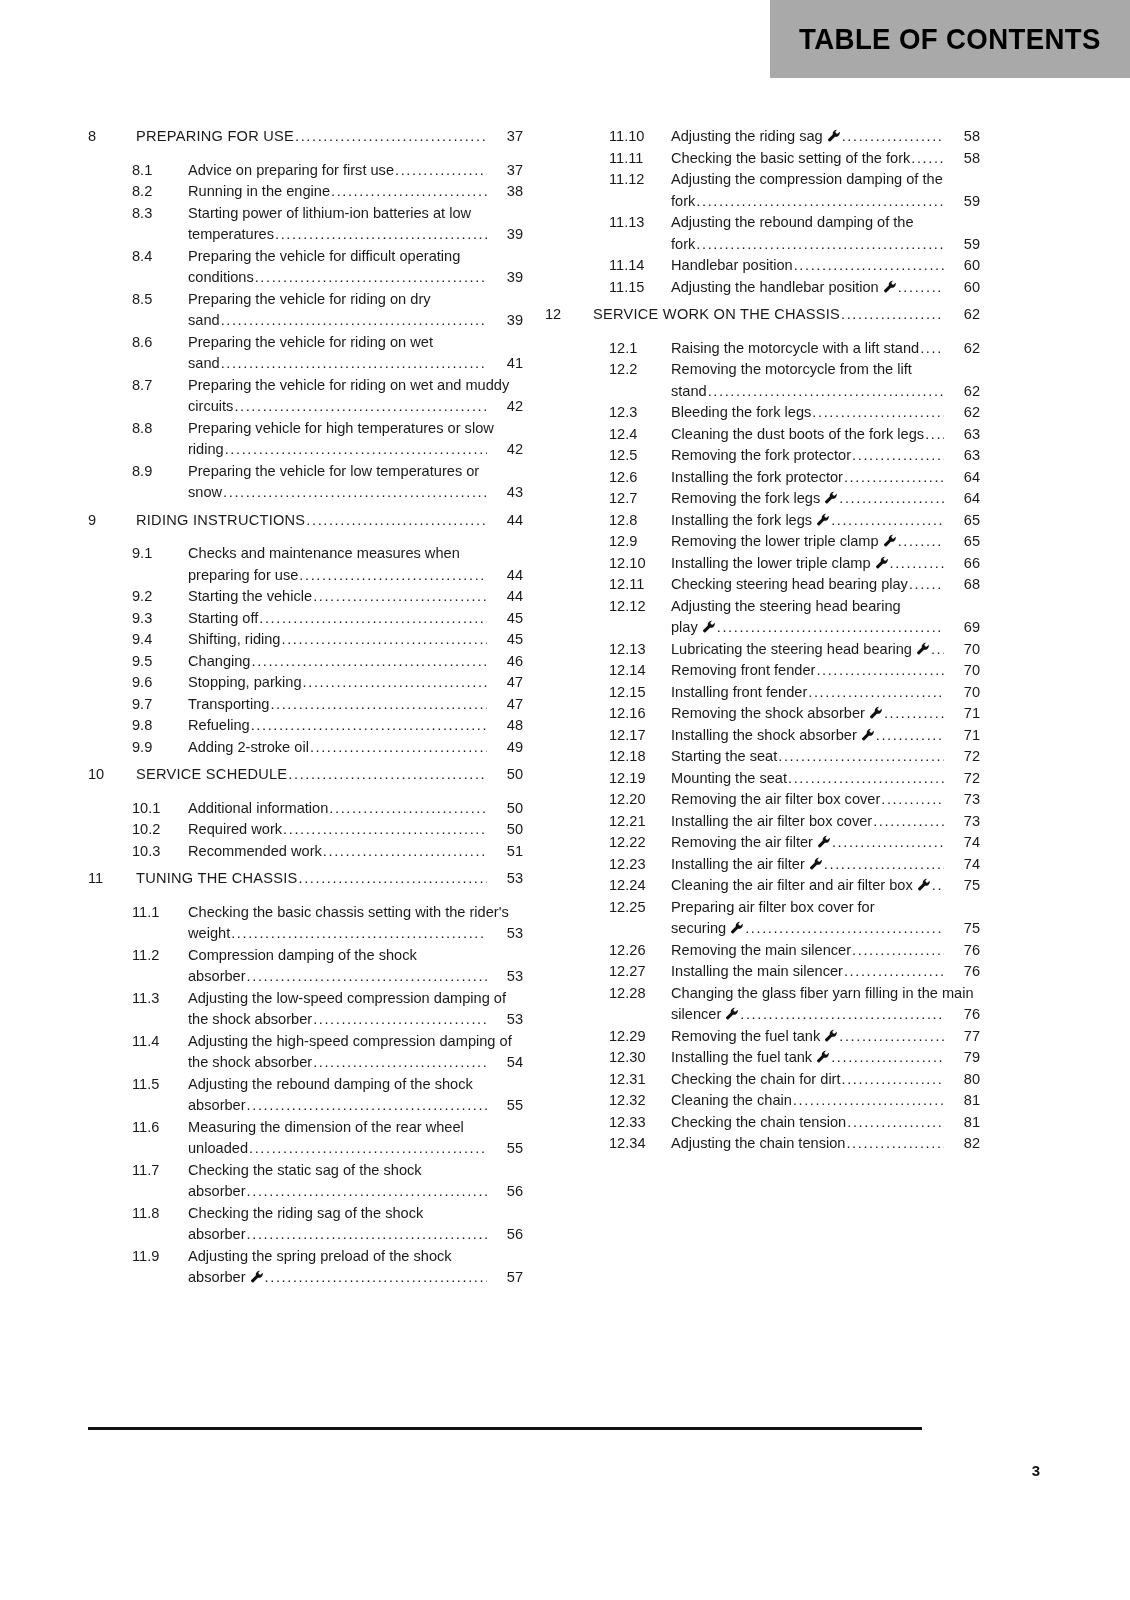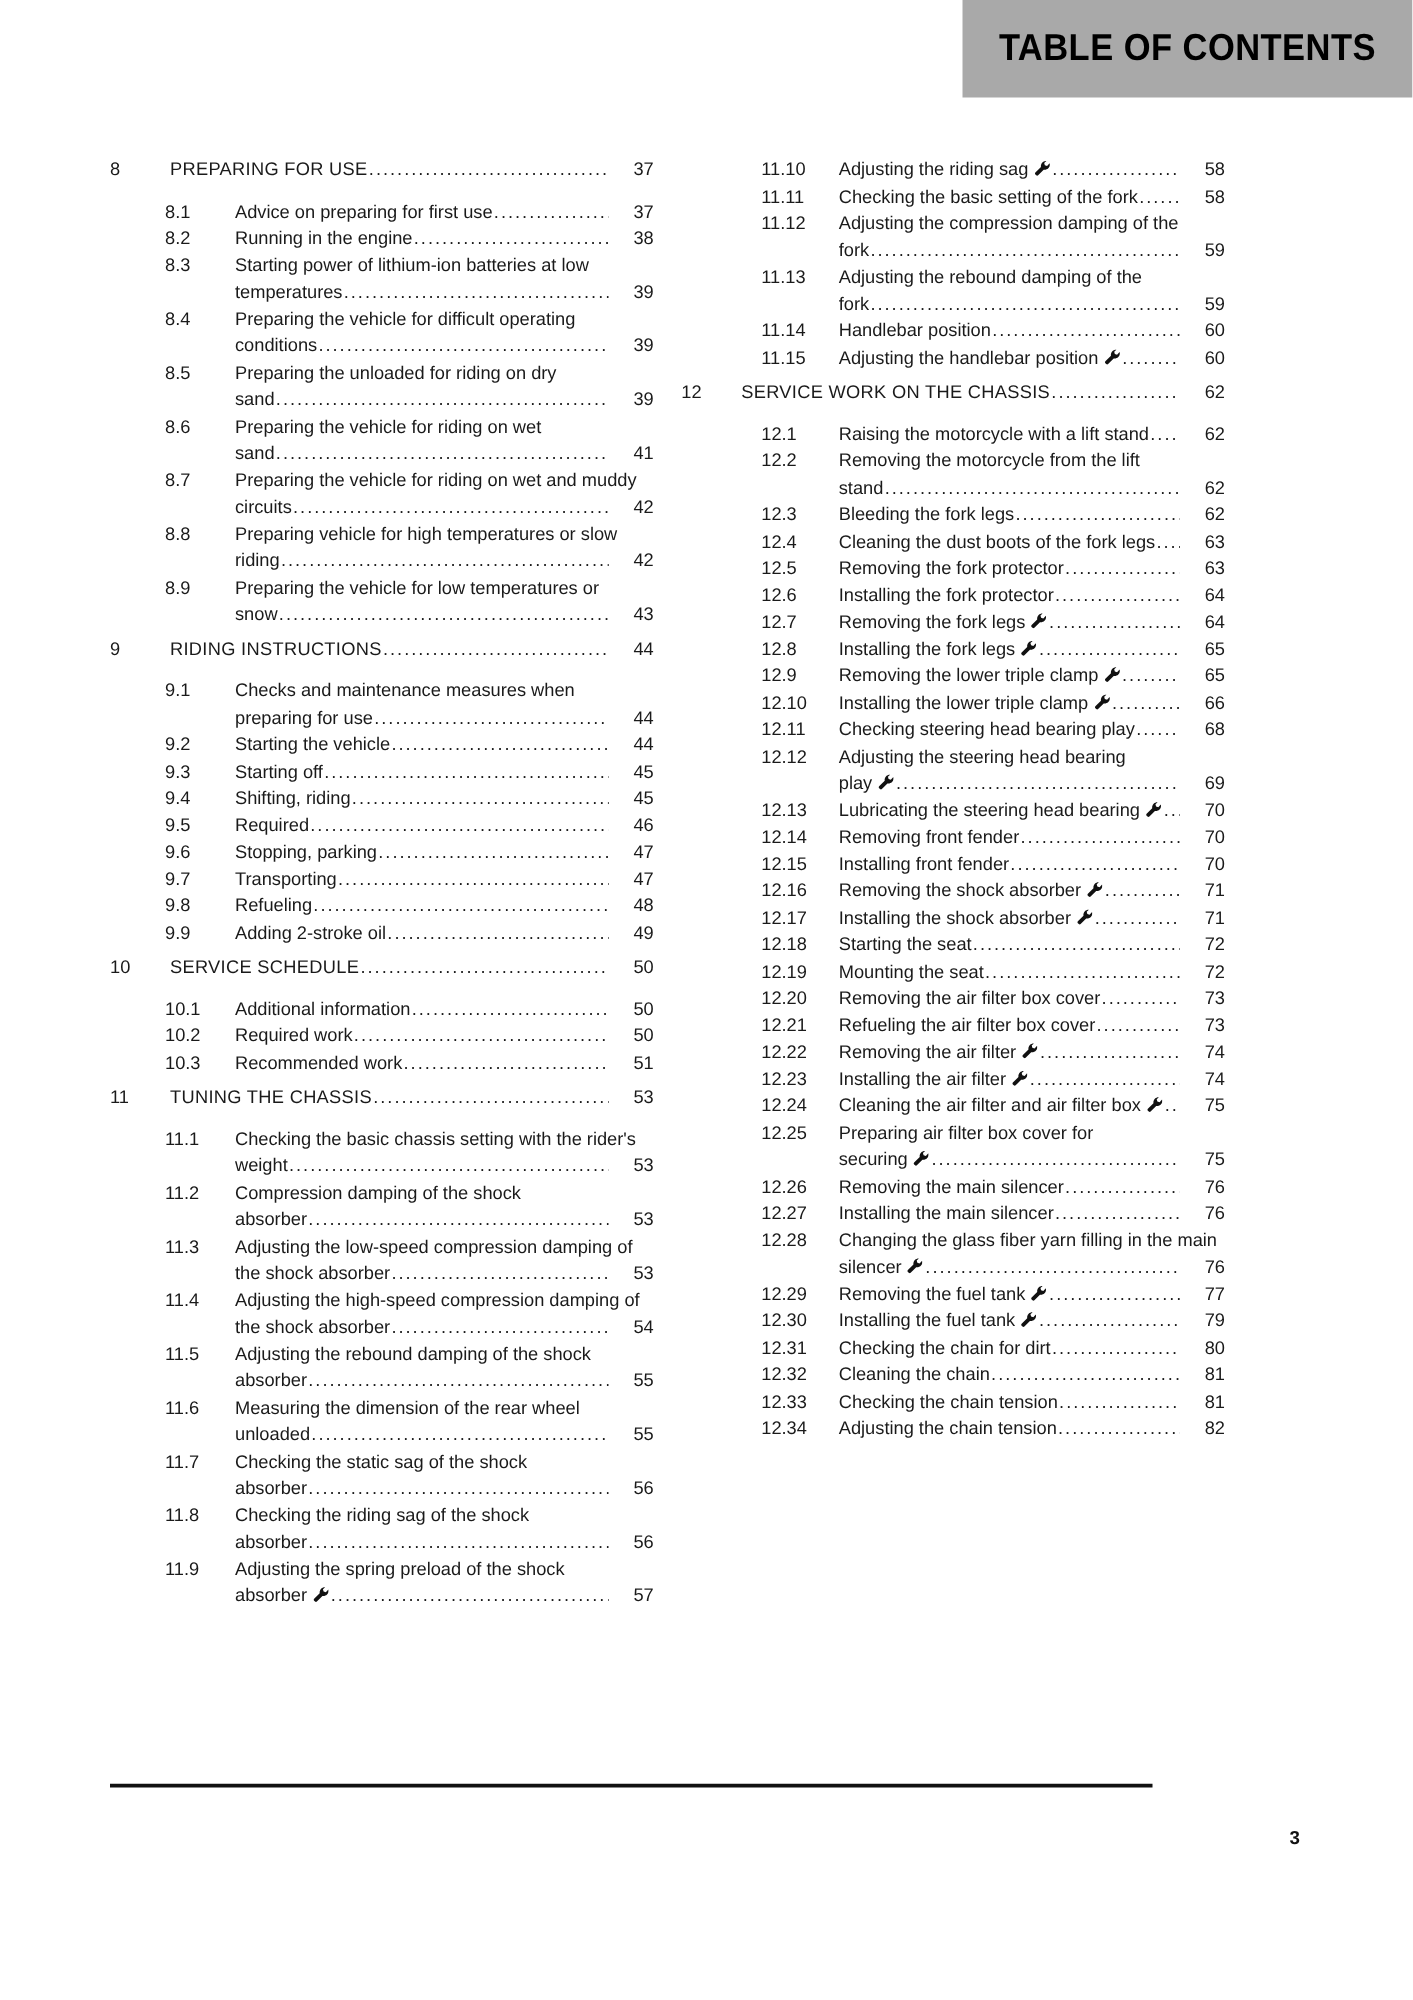--- a/index.html
+++ b/index.html
@@ -201,21 +201,21 @@
           <div class="leaderline">
             <span class="lbl">conditions</span>
             <span class="dots">........................................................................................................................</span>
             <span class="pg">39</span>
           </div>
         </div>
       </div>
       <div class="toc-section">
         <div class="num">8.5</div>
         <div class="entry">
-          <div class="title-wrap">Preparing the unloaded for riding on dry</div>
+          <div class="title-wrap">Preparing the vehicle for riding on dry</div>
           <div class="leaderline">
             <span class="lbl">sand</span>
             <span class="dots">........................................................................................................................</span>
             <span class="pg">39</span>
           </div>
         </div>
       </div>
       <div class="toc-section">
         <div class="num">8.6</div>
         <div class="entry">
@@ -308,21 +308,21 @@
             <span class="lbl">Shifting, riding</span>
             <span class="dots">........................................................................................................................</span>
             <span class="pg">45</span>
           </div>
         </div>
       </div>
       <div class="toc-section">
         <div class="num">9.5</div>
         <div class="entry">
           <div class="leaderline">
-            <span class="lbl">Required</span>
+            <span class="lbl">Changing</span>
             <span class="dots">........................................................................................................................</span>
             <span class="pg">46</span>
           </div>
         </div>
       </div>
       <div class="toc-section">
         <div class="num">9.6</div>
         <div class="entry">
           <div class="leaderline">
             <span class="lbl">Stopping, parking</span>
@@ -805,21 +805,21 @@
             <span class="lbl">Removing the air filter box cover</span>
             <span class="dots">........................................................................................................................</span>
             <span class="pg">73</span>
           </div>
         </div>
       </div>
       <div class="toc-section">
         <div class="num">12.21</div>
         <div class="entry">
           <div class="leaderline">
-            <span class="lbl">Refueling the air filter box cover</span>
+            <span class="lbl">Installing the air filter box cover</span>
             <span class="dots">........................................................................................................................</span>
             <span class="pg">73</span>
           </div>
         </div>
       </div>
       <div class="toc-section">
         <div class="num">12.22</div>
         <div class="entry">
           <div class="leaderline">
             <span class="lbl">Removing the air filter<span class="wrench"><svg viewBox="0 0 16 16" width="13" height="13" xmlns="http://www.w3.org/2000/svg">

